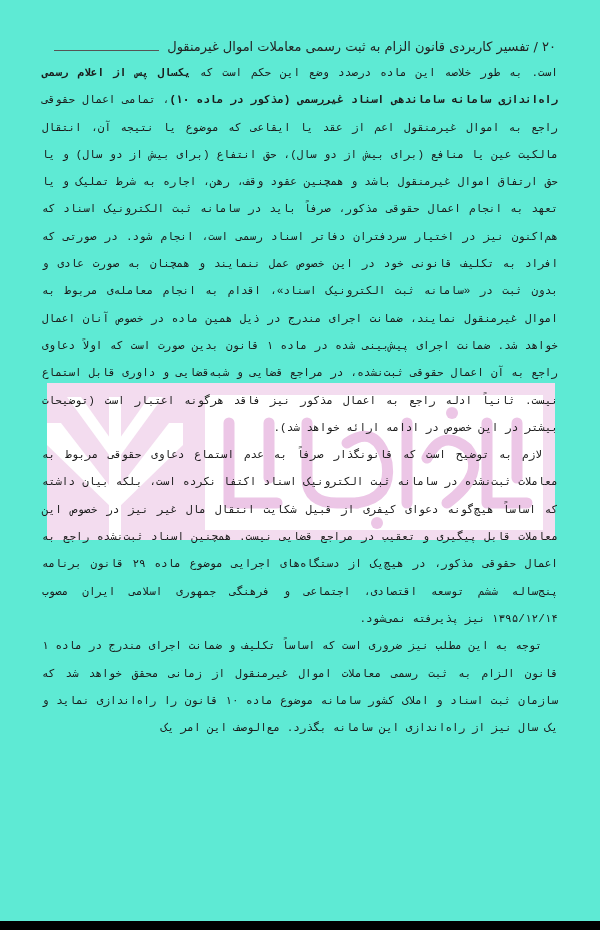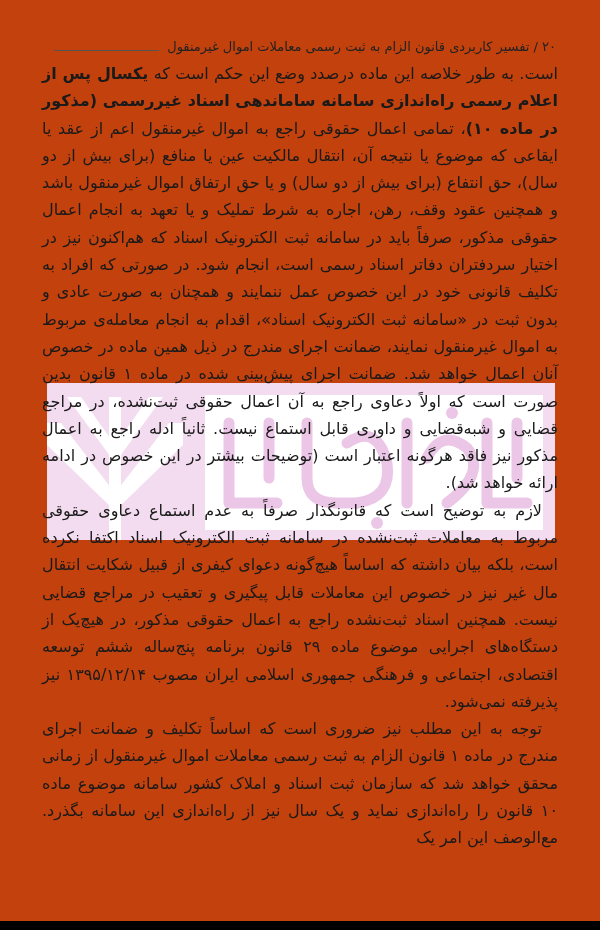--- a/index.html
+++ b/index.html
@@ -13,21 +13,21 @@
       position: relative;
       overflow: hidden;
       font-family: "DejaVu Sans", sans-serif;
       color: #1a1a1a;
     }
     .page {
       position: absolute;
       left: 0; top: 0;
       width: 600px;
       height: 921px;
-      background: #c2410c;
+      background: #5eead4;
     }
     .running-header {
       position: absolute;
       top: 34px;
       right: 44px;
       left: 38px;
       height: 20px;
       direction: rtl;
       display: flex;
       align-items: flex-end;
@@ -66,23 +66,24 @@
       left: 0; top: 0;
     }
     .body-text {
       position: absolute;
       top: 60px;
       left: 42px;
       right: 42px;
       direction: rtl;
       text-align: justify;
       text-align-last: right;
-      font-size: 16px;
+      font-size: 11px;
       line-height: 27.3px;
       z-index: 1;
+      font-family: Liberation Mono, monospace;
     }
     .body-text p {
       margin: 0;
     }
     .body-text p.indent {
       text-indent: 16px;
     }
     .body-text b {
       font-weight: bold;
     }

